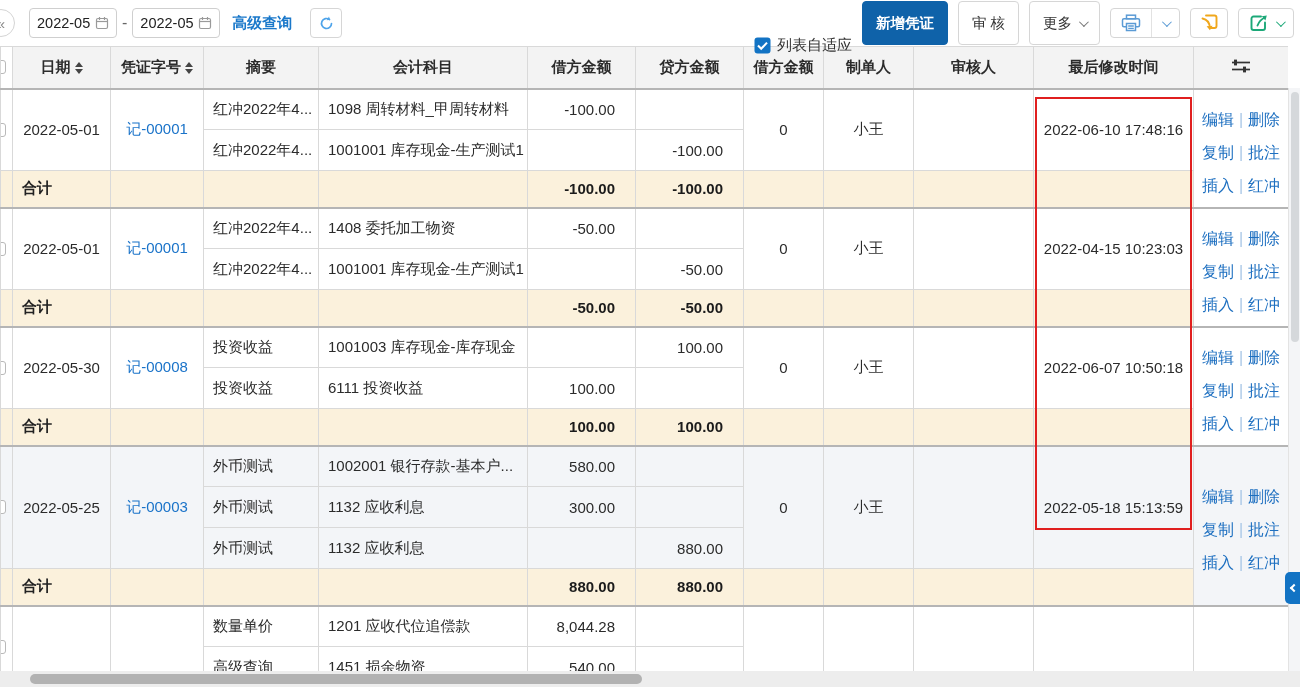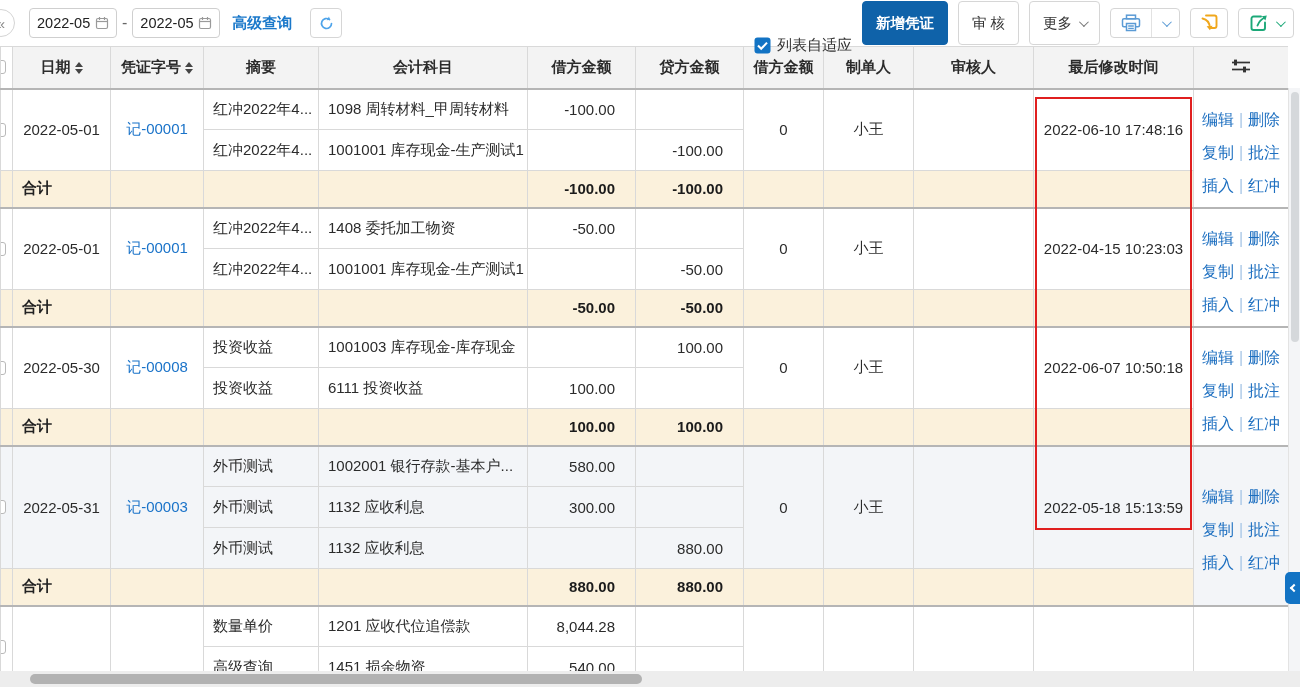--- a/index.html
+++ b/index.html
@@ -344,21 +344,21 @@
           <td class="amount">100.00</td>
           <td></td>
           <td></td>
           <td></td>
           <td></td>
         </tr>
         <tr class="line group-start hl">
           <td class="c0" rowspan="3">
             <div class="cbx"></div>
           </td>
-          <td class="center" rowspan="3">2022-05-31</td>
+          <td class="center" rowspan="3">2022-05-25</td>
           <td class="center voucher" rowspan="3"><a>记-00003</a></td>
           <td class="lefty">外币测试</td>
           <td class="lefty">1002001 银行存款-基本户...</td>
           <td class="amount">580.00</td>
           <td class="amount"></td>
           <td class="center" rowspan="3">0</td>
           <td class="center" rowspan="3">小王</td>
           <td class="center" rowspan="3"></td>
           <td class="center" rowspan="3">2022-05-18 15:13:59</td>
           <td class="act" rowspan="4">

